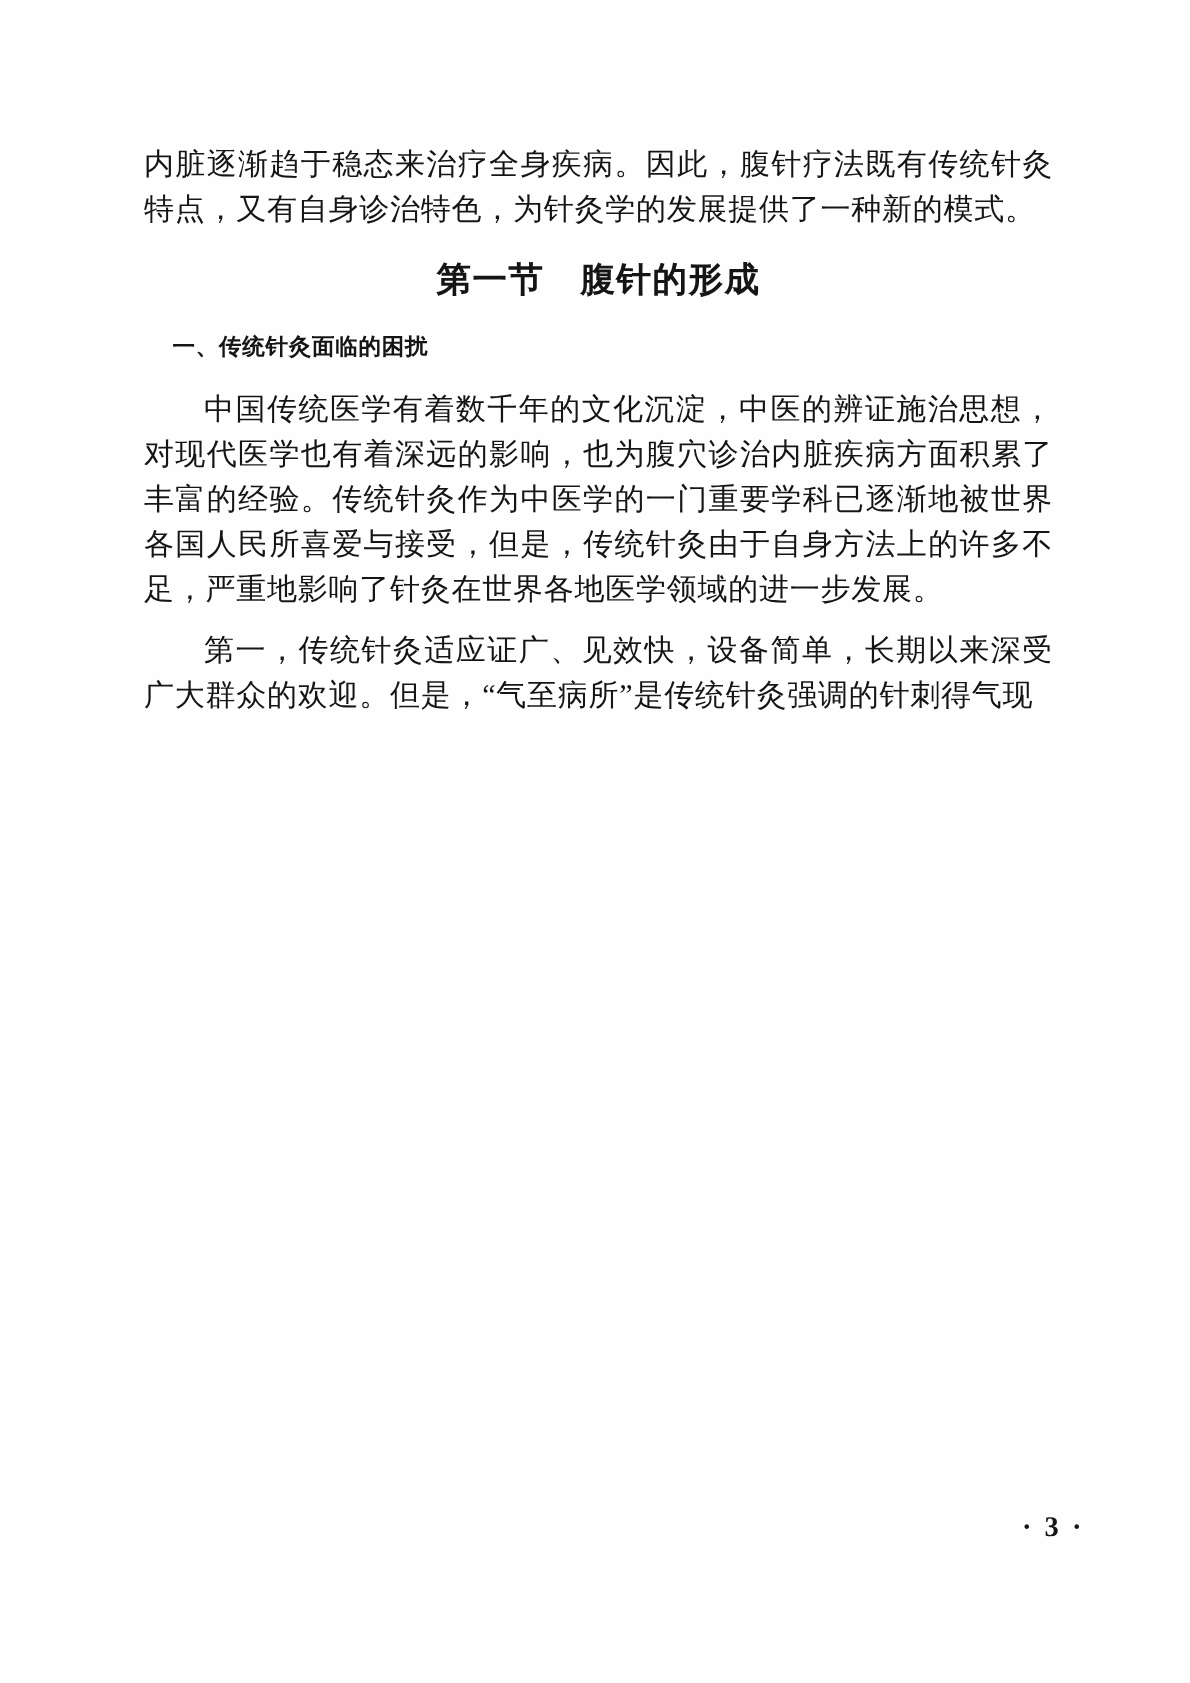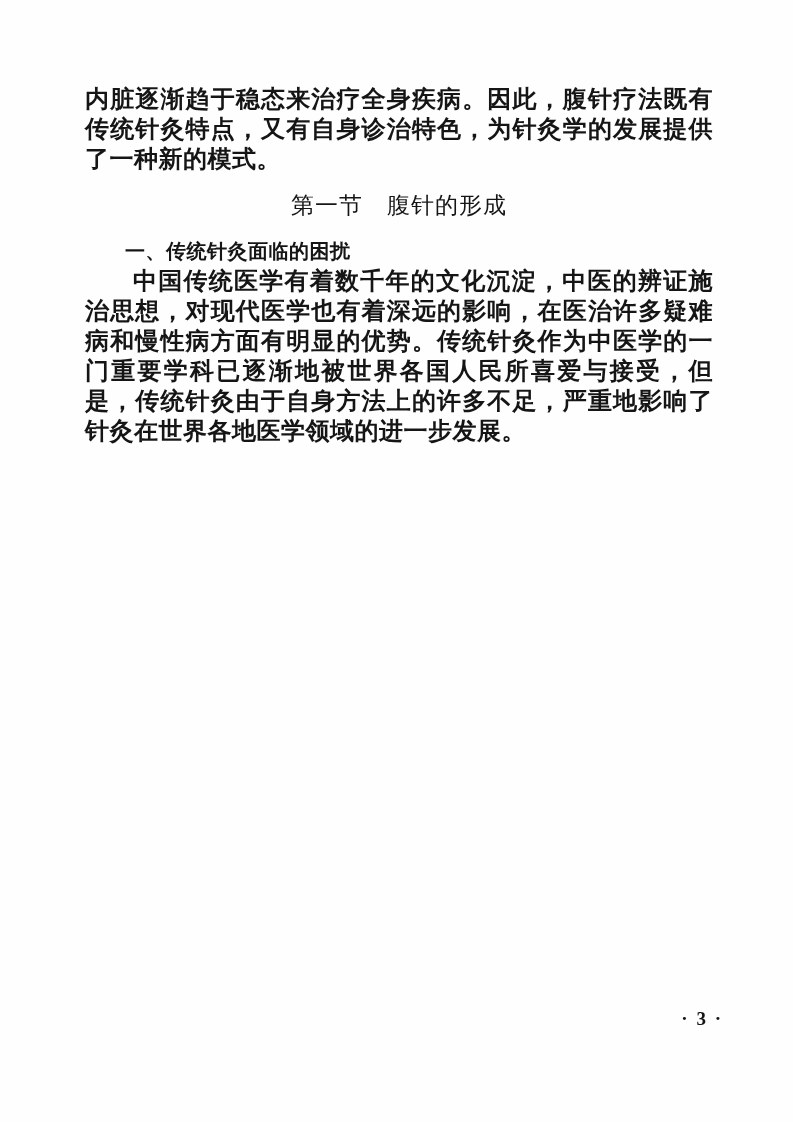--- a/index.html
+++ b/index.html
@@ -20,42 +20,42 @@
     inset: 0;
     background: #fefefe;
   }
   .page-body {
     position: absolute;
     left: 85px;
     top: 84px;
     width: 628px;
   }
   .para {
-    font-size: 24px;
+    font-size: 20px;
     line-height: 30px;
     text-align: justify;
     text-justify: inter-ideograph;
     text-indent: 2em;
-    margin: 0;
-    font-weight: 700;
+    margin: 11px;
+    font-weight: 400;
     letter-spacing: 0.5px;
   }
   .para.no-indent {
     text-indent: 0;
   }
   .section-heading {
     font-size: 23px;
     line-height: 30px;
-    font-weight: 400;
+    font-weight: 700;
     text-align: center;
     margin: 17px 0 15px 0;
     letter-spacing: 1px;
   }
   .subsection-heading {
-    font-size: 20px;
+    font-size: 15px;
     line-height: 30px;
     font-weight: 700;
     text-indent: 2em;
     letter-spacing: 0.5px;
   }
   .page-number {
     position: absolute;
     right: 70px;
     bottom: 92px;
     font-size: 19px;
@@ -64,16 +64,17 @@
   }
 </style>
 </head>
 <body>
 
 <div class="scan-page">
   <div class="page-body">
       <div class="para no-indent">内脏逐渐趋于稳态来治疗全身疾病。因此，腹针疗法既有传统针灸特点，又有自身诊治特色，为针灸学的发展提供了一种新的模式。</div>
       <div class="section-heading">第一节　腹针的形成</div>
       <div class="subsection-heading">一、传统针灸面临的困扰</div>
-      <div class="para">中国传统医学有着数千年的文化沉淀，中医的辨证施治思想，对现代医学也有着深远的影响，在医治许多疑难病和慢性病方面有明显的优势。传统针灸作为中医学的一门重要学科已逐渐地被世界各国人民所喜爱与接受，但是，传统针灸由于自身方法上的许多不足，严重地影响了针灸在世界各地医学领域的进一步发展。</div>
+      <div class="para">中国传统医学有着数千年的文化沉淀，中医的辨证施治思想，对现代医学也有着深远的影响，也为腹穴诊治内脏疾病方面积累了丰富的经验。传统针灸作为中医学的一门重要学科已逐渐地被世界各国人民所喜爱与接受，但是，传统针灸由于自身方法上的许多不足，严重地影响了针灸在世界各地医学领域的进一步发展。</div>
+      <div class="para">第一，传统针灸适应证广、见效快，设备简单，长期以来深受广大群众的欢迎。但是，“气至病所”是传统针灸强调的针刺得气现</div>
     </div>
   <div class="page-number">· 3 ·</div>
 </div>
 
 </body></html>

